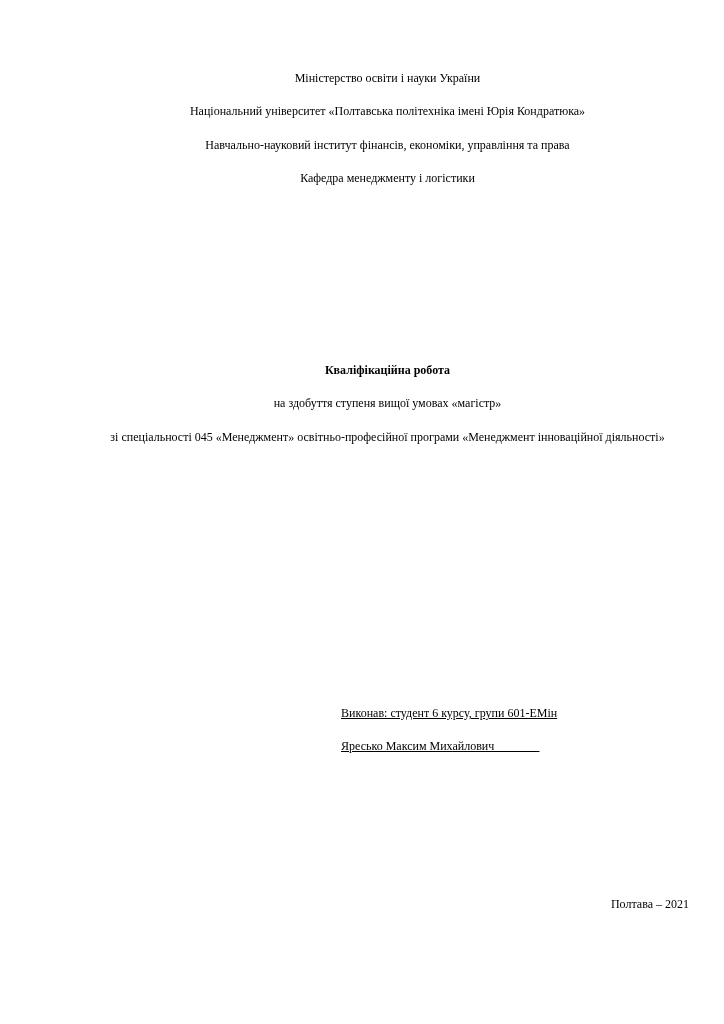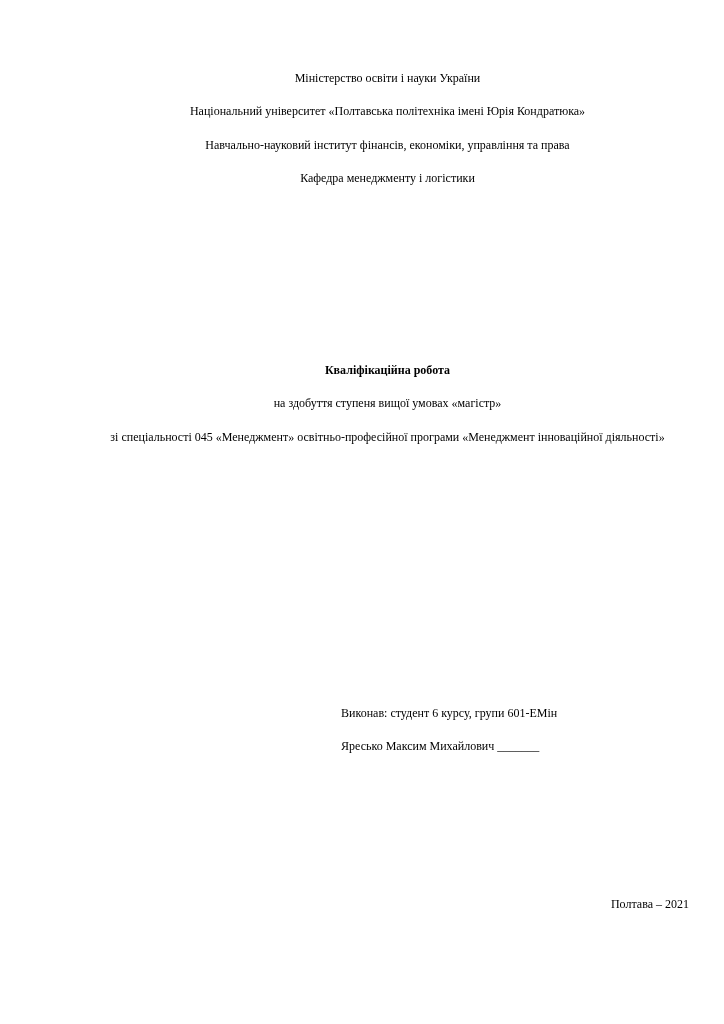--- a/index.html
+++ b/index.html
@@ -39,20 +39,21 @@
     font-weight: bold;
   }
   .author-block {
     top: 697px;
     left: 341px;
     right: 20px;
     text-align: left;
   }
   .author-block p {
     white-space: nowrap;
+    text-decoration: underline;
   }
   .footer-block {
     top: 888px;
     text-align: right;
   }
 </style>
 </head>
 <body>
 
 <div class="page">

